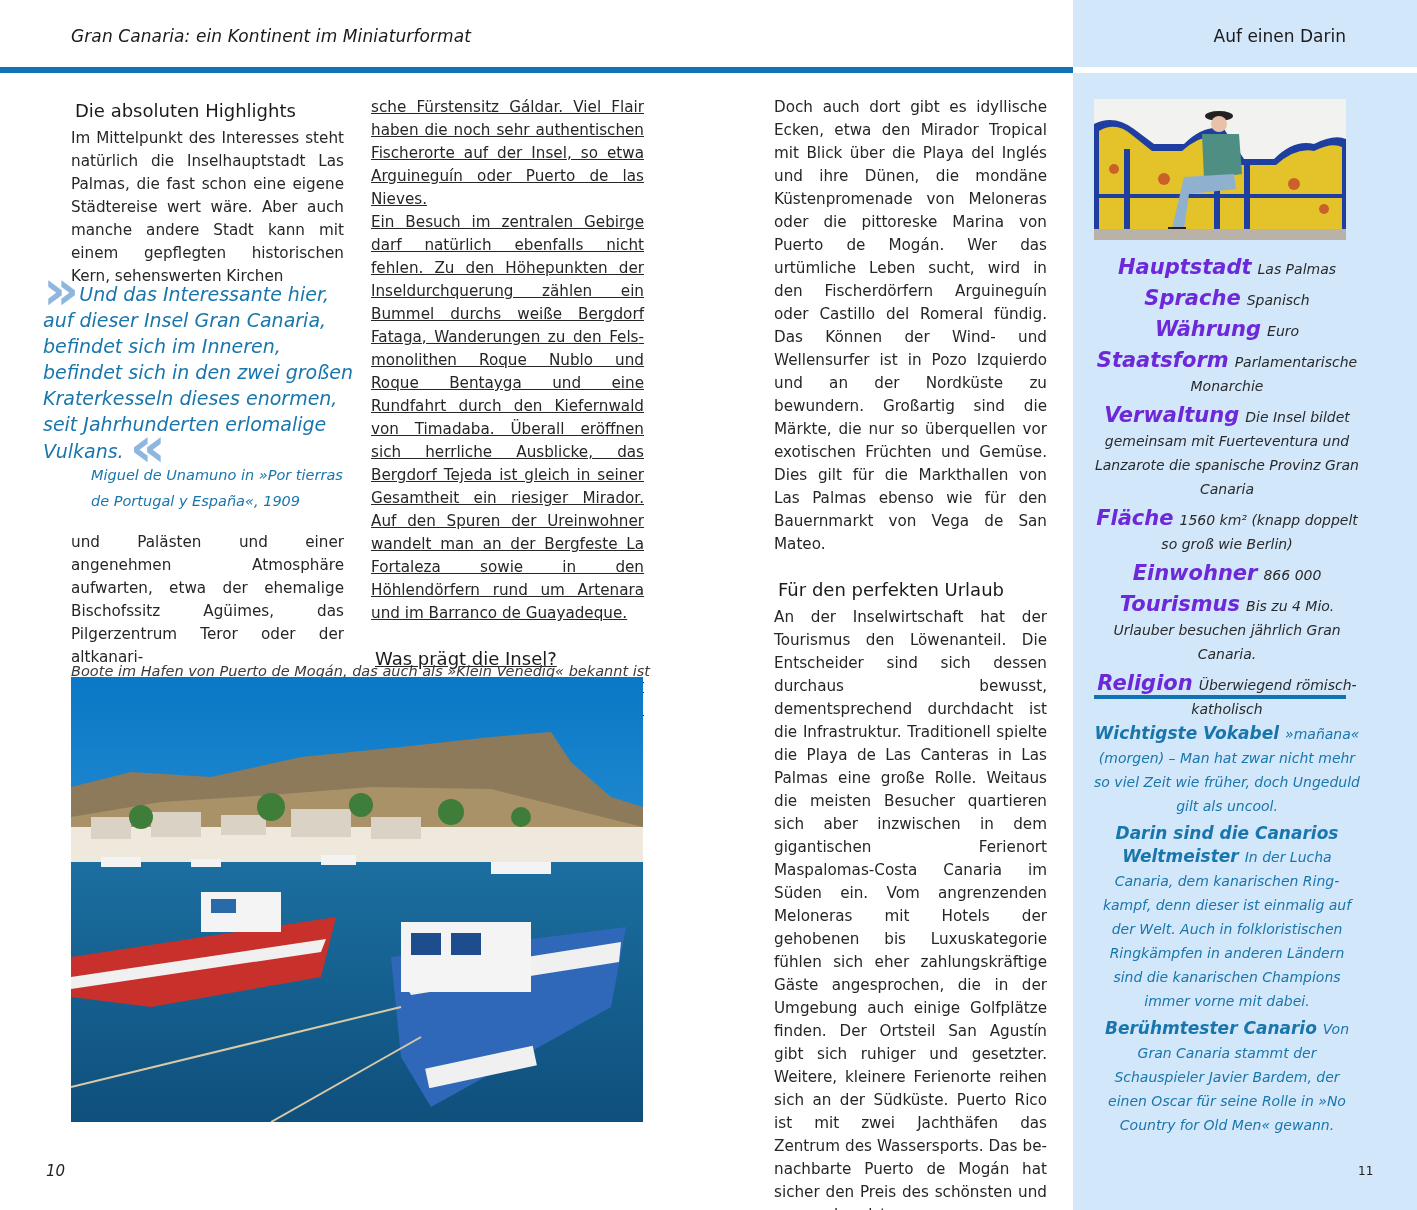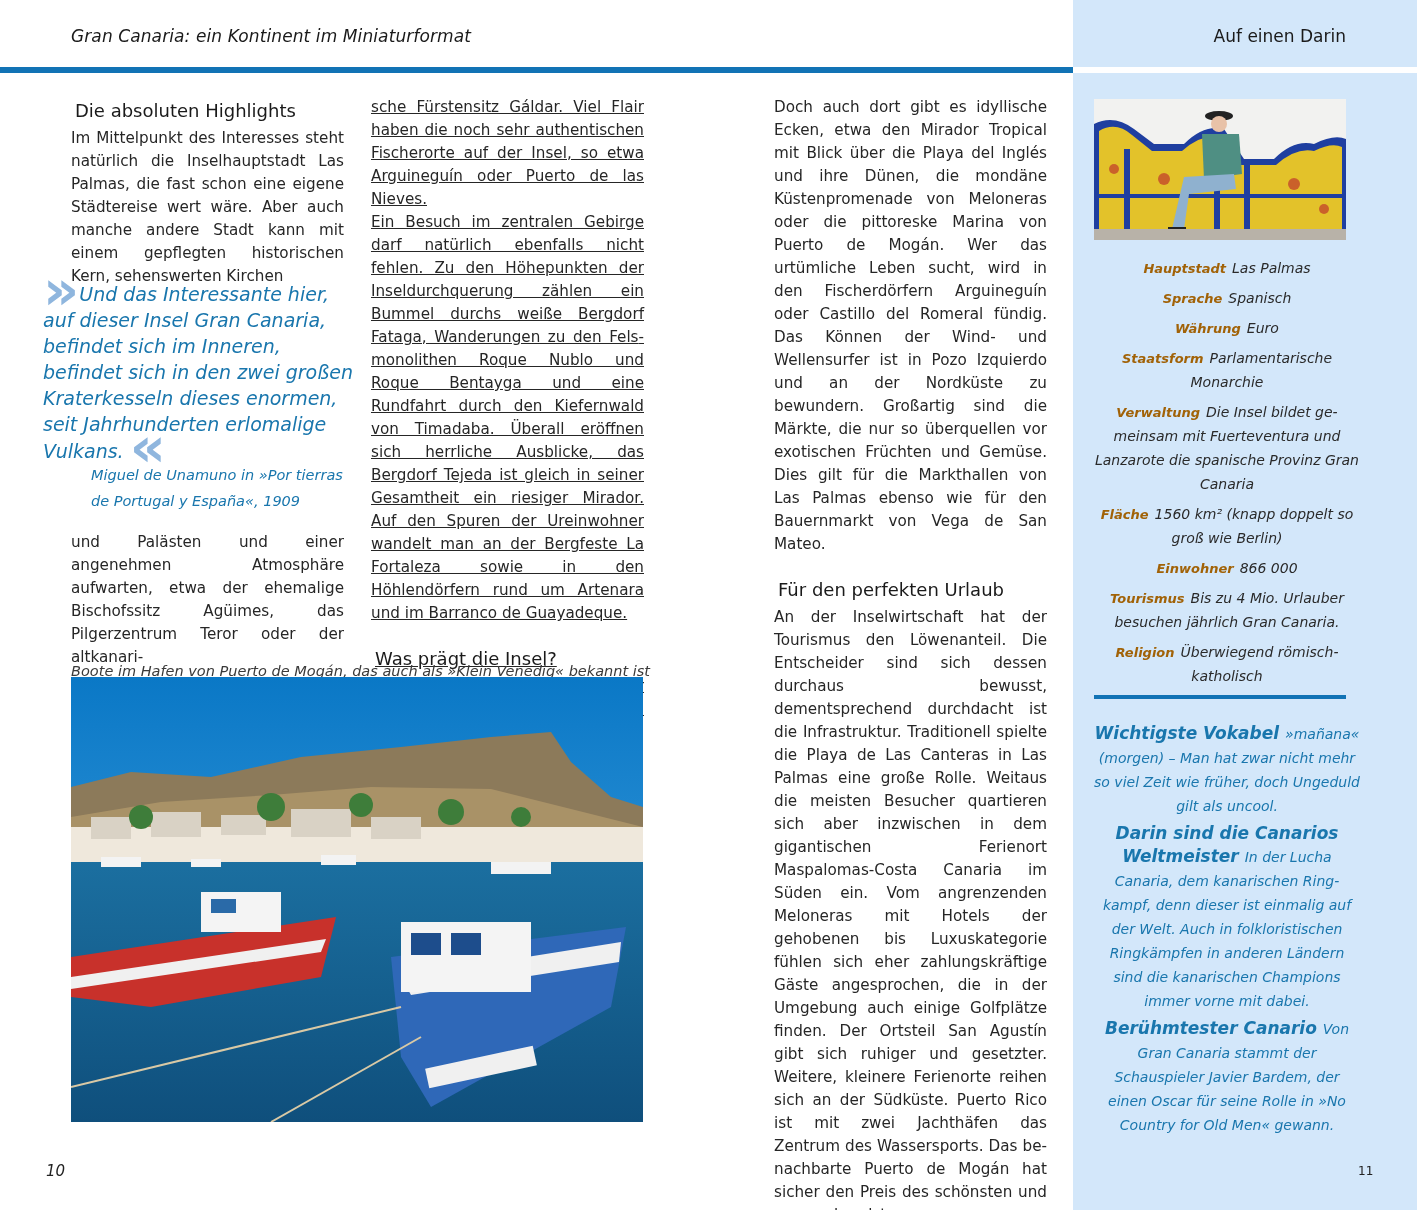--- a/index.html
+++ b/index.html
@@ -60,21 +60,21 @@
   .photo-harbor {
     position: absolute; left: 71px; top: 677px; width: 572px; height: 445px; overflow: hidden;
   }
   .photo-bench {
     position: absolute; left: 1094px; top: 99px; width: 252px; height: 141px; overflow: hidden;
   }
   .facts {
     position: absolute; left: 1094px; top: 256px; width: 266px; text-align: center;
   }
   .fact { margin: 0 0 6px 0; line-height: 23px; }
-  .fact .k { font-style: italic; font-weight: bold; font-size: 13px; color: #a16207; }
+  .fact .k { font-style: italic; font-weight: bold; font-size: 21px; color: #6d28d9; }
   .fact .v { font-style: italic; font-size: 14px; color: #2a2a2a; margin-left: 6px; }
   .side-rule {
     position: absolute; left: 1094px; top: 695px; width: 252px; height: 4px; background: #1173b5;
   }
   .extras {
     position: absolute; left: 1094px; top: 722px; width: 266px; text-align: center; color: #1976ad;
   }
   .extra { margin: 0 0 4px 0; line-height: 23px; }
   .extra .k { font-style: italic; font-weight: bold; font-size: 17px; }
   .extra .v { font-style: italic; font-size: 14px; margin-left: 6px; }

